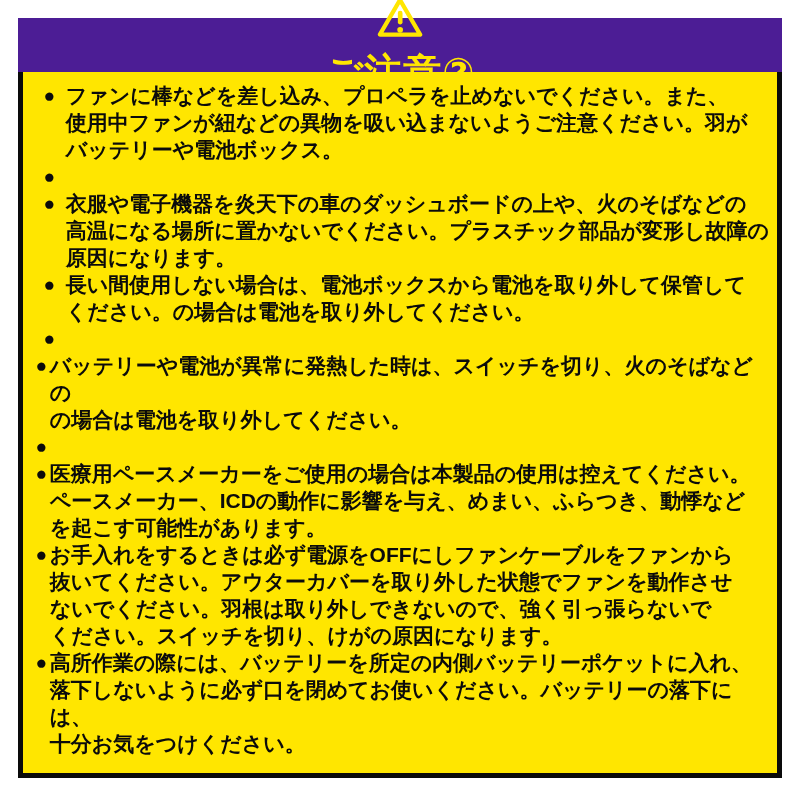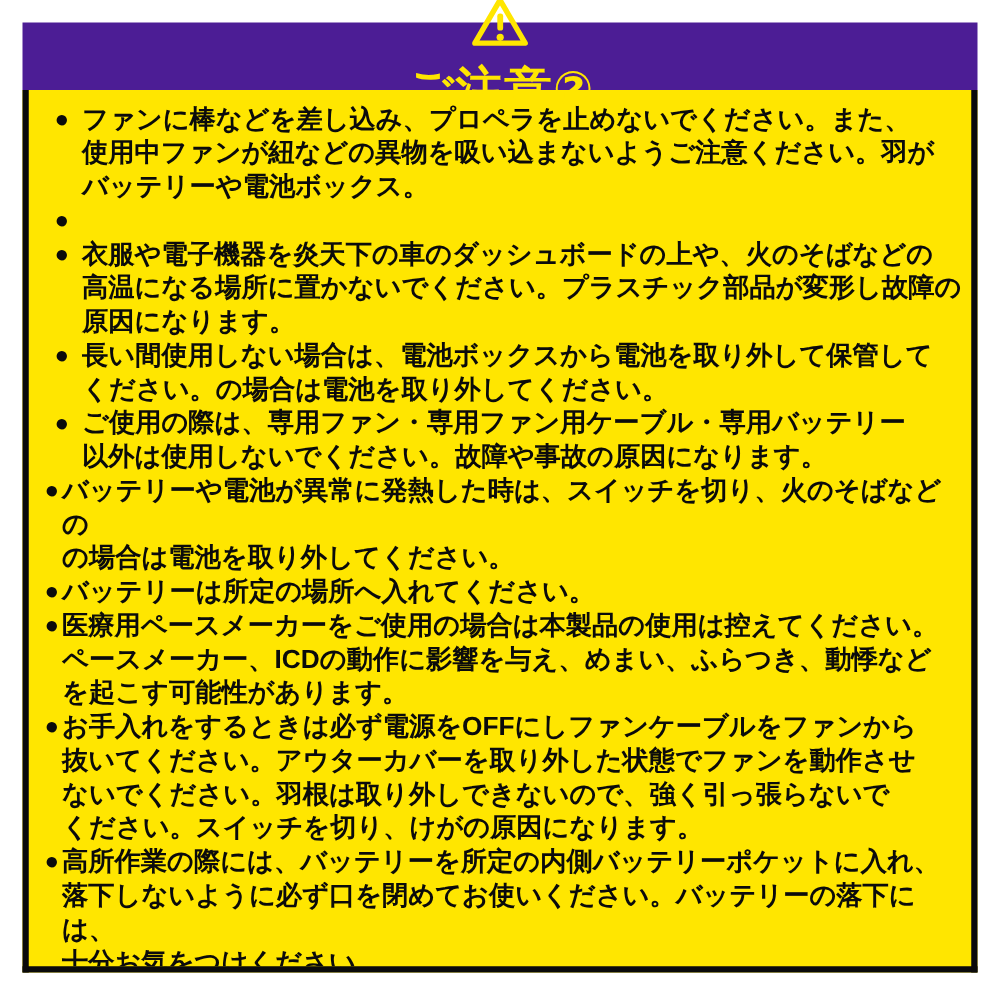--- a/index.html
+++ b/index.html
@@ -111,31 +111,28 @@
 高温になる場所に置かないでください。プラスチック部品が変形し故障の
 原因になります。</span>
           </li>
           <li class="item spaced">
             <span class="bullet">●</span>
             <span class="text">長い間使用しない場合は、電池ボックスから電池を取り外して保管して
 ください。の場合は電池を取り外してください。</span>
           </li>
           <li class="item spaced">
             <span class="bullet">●</span>
-            <span class="text">ご使用の際は、専用ファン・専用ファン用ケーブル・専用バッテリー
-以外は使用しないでください。故障や事故の原因になります。</span>
           </li>
           <li class="item">
             <span class="bullet">●</span>
             <span class="text">バッテリーや電池が異常に発熱した時は、スイッチを切り、火のそばなどの
 の場合は電池を取り外してください。</span>
           </li>
           <li class="item">
             <span class="bullet">●</span>
-            <span class="text">バッテリーは所定の場所へ入れてください。</span>
           </li>
           <li class="item">
             <span class="bullet">●</span>
             <span class="text">医療用ペースメーカーをご使用の場合は本製品の使用は控えてください。
 ペースメーカー、ICDの動作に影響を与え、めまい、ふらつき、動悸など
 を起こす可能性があります。</span>
           </li>
           <li class="item">
             <span class="bullet">●</span>
             <span class="text">お手入れをするときは必ず電源をOFFにしファンケーブルをファンから

